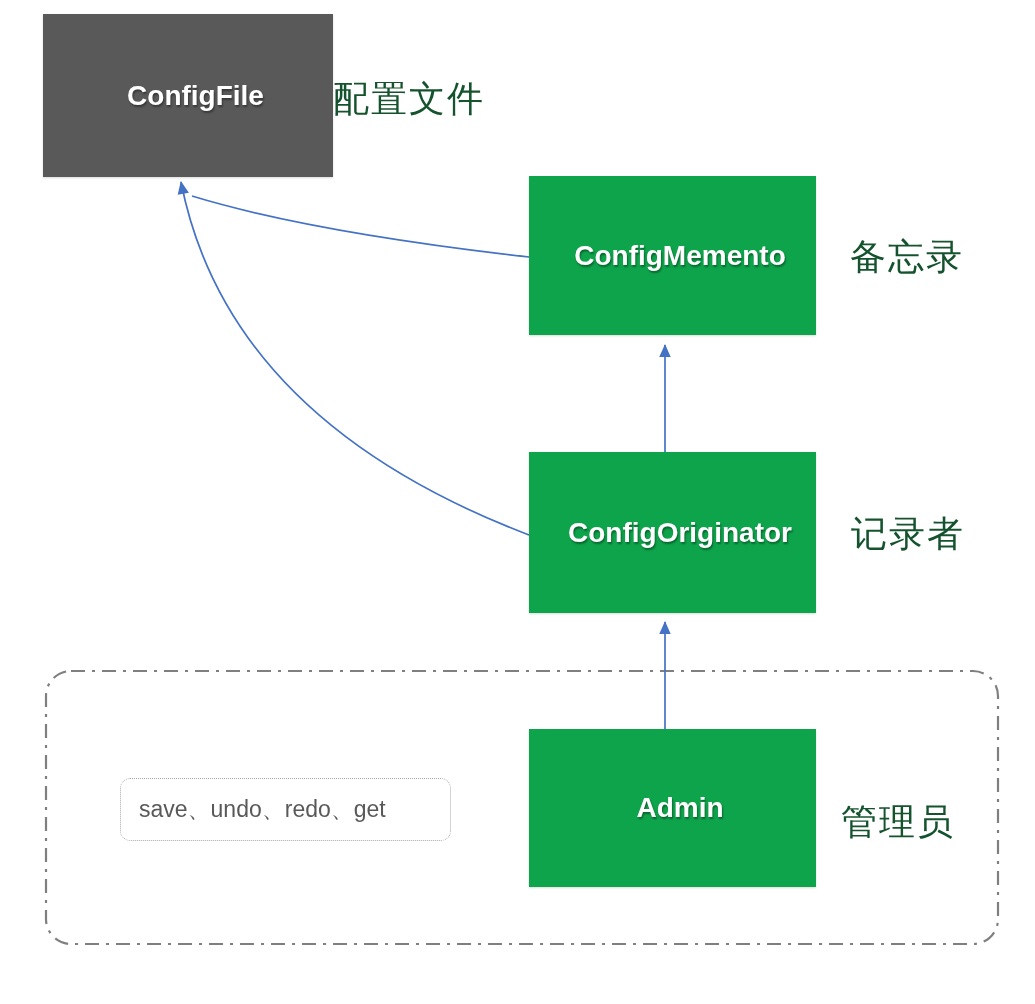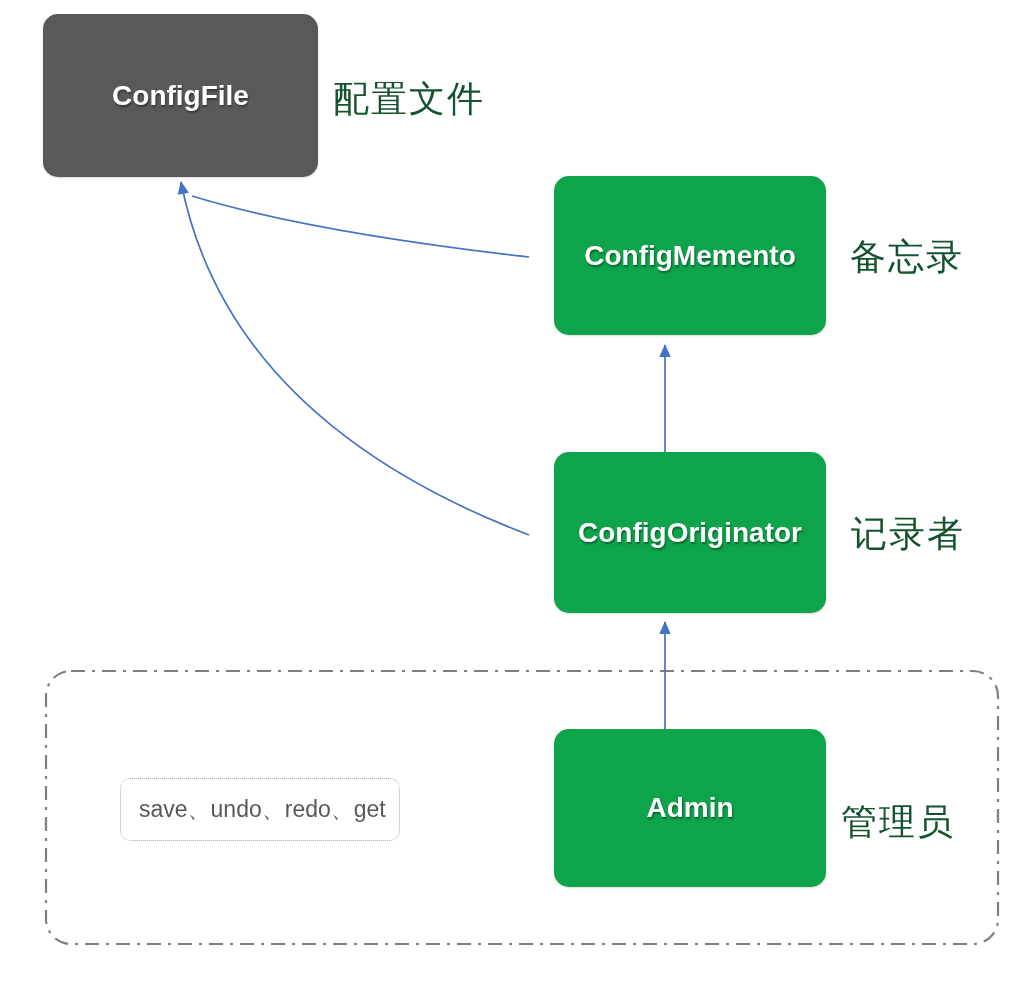--- a/index.html
+++ b/index.html
@@ -20,43 +20,44 @@
     left: 0; top: 0;
     width: 1035px;
     height: 1004px;
     pointer-events: none;
   }
   .node {
     position: absolute;
     display: flex;
     align-items: center;
     justify-content: center;
-    border-radius: 15px;
+    border-radius: 0;
     color: #ffffff;
     font-size: 28px;
     font-weight: bold;
     text-shadow: 1px 2px 2px rgba(0,0,0,0.38);
     box-shadow: 0 1px 2px rgba(0,0,0,0.15);
+    padding-left: 15px;
   }
-  .node.green { background: var(--node-green, #0EA44B); margin-left: 25px; }
+  .node.green { background: var(--node-green, #0EA44B); }
   .node.dark  { background: var(--node-dark, #595959); }
 
   .annotation {
     position: absolute;
     color: #14532d;
     font-size: 36px;
     letter-spacing: 2px;
     white-space: nowrap;
     line-height: 1;
   }
   .note-box {
     position: absolute;
     left: 120px;
     top: 778px;
-    width: 280px;
+    width: 331px;
     height: 63px;
     border: 1px dotted #a9a9a9;
     border-radius: 10px;
     box-sizing: border-box;
     display: flex;
     align-items: center;
     padding-left: 18px;
   }
   .note-text {
     color: #595959;

